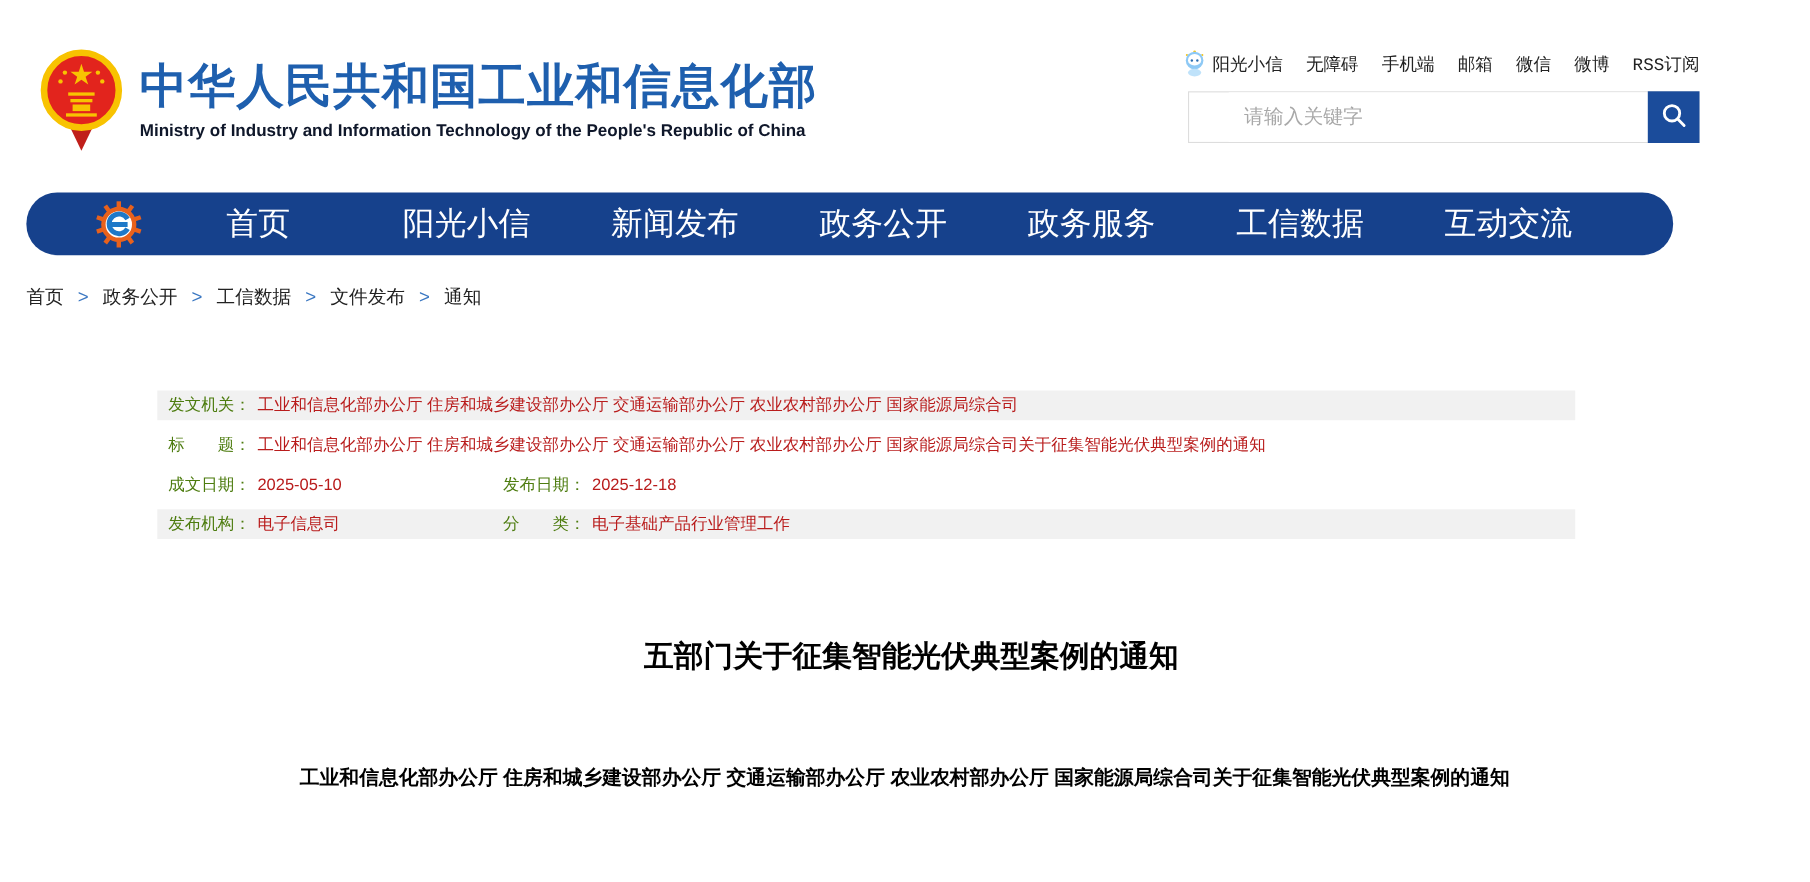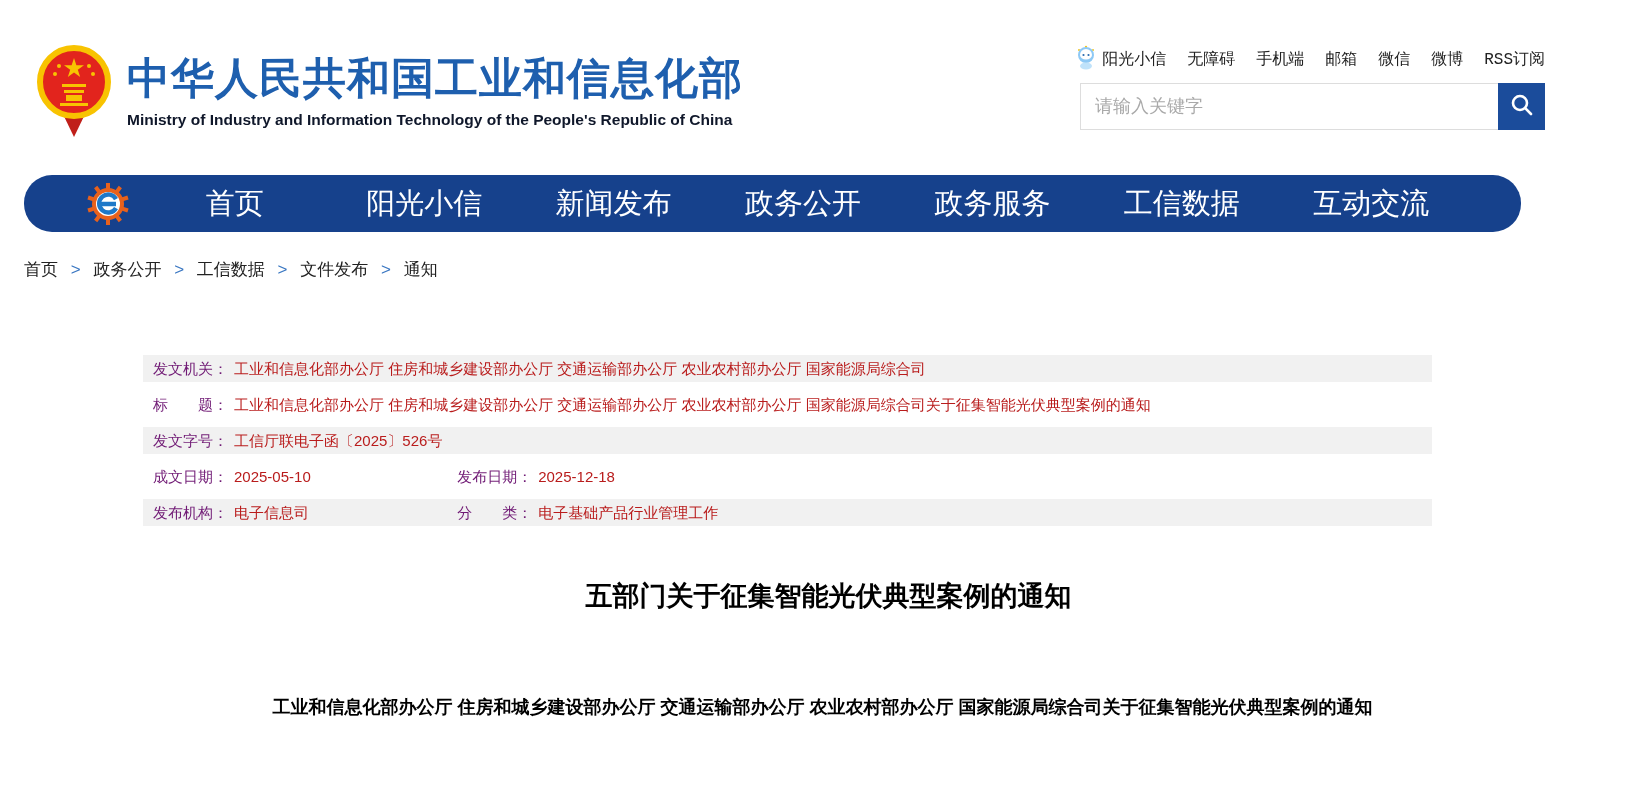--- a/index.html
+++ b/index.html
@@ -13,21 +13,21 @@
   .emblem { flex:0 0 auto; }
   .title-block { margin-left:14px; }
   .site-title { font-size:43px; font-weight:bold; color:#1e5fae; letter-spacing:1px; line-height:1.1; }
   .site-subtitle { margin-top:8px; font-size:15.5px; font-weight:bold; color:#0f172a; }
 
   .quick-links { position:absolute; top:44px; right:100px; display:flex; align-items:center; gap:21px;
     font-size:16px; color:#222; }
   .quick-links a { color:#222; text-decoration:none; display:flex; align-items:center; gap:5px; cursor:pointer;font-family:Liberation Mono, monospace; }
 
   .search-bar { position:absolute; top:83px; left:1080px; width:465px; height:47px;
-    border:1px solid #ddd; display:flex; background:#fff; }
+    border:1px solid #ddd; display:flex; background:#fff;padding-left:36px; }
   .search-input { flex:1; border:none; outline:none; padding:0 14px; font-size:18px; color:#333;
     font-family:"Liberation Sans","DejaVu Sans",sans-serif; }
   .search-input::placeholder { color:#a9a9a9; }
   .search-btn { width:47px; height:47px; margin:-1px -1px -1px 0; border:none; background:#1b4c9b;
     display:flex; align-items:center; justify-content:center; cursor:pointer; }
 
   
   .nav { position:absolute; left:24px; top:175px; width:1497px; height:57px; background:#16418C;
     border-radius:28px; display:flex; align-items:center; padding:0 55px 0 62px; }
   .nav-logo { flex:0 0 auto; margin-right:10px; display:flex; align-items:center; }
@@ -38,21 +38,21 @@
   
   .breadcrumb { position:absolute; left:24px; top:258px; font-size:17px; color:#222; }
   .breadcrumb a { color:#222; text-decoration:none; cursor:pointer; }
   .breadcrumb .sep { color:#3a77c2; margin:0 8px; }
 
   
   .meta-table { position:absolute; left:143px; top:355px; width:1289px; font-size:15px; }
   .meta-row { height:27px; line-height:27px; margin-bottom:9px; padding-left:10px; white-space:nowrap;
     overflow:hidden; }
   .meta-row.gray { background:#f1f1f1; }
-  .meta-label { color:#701a75; margin-right:6px;font-family:Liberation Mono, monospace; }
+  .meta-label { color:#4d7c0f; margin-right:6px;font-family:Liberation Mono, monospace; }
   .meta-value { color:#b91c1c; }
   .cell1 { display:inline-block; width:300px; }
 
   
   .article-title { position:absolute; left:0; top:578px; width:100%; text-align:center;
     font-size:27px; font-weight:bold; color:#000;padding-left:12px; }
   .article-body-heading { position:absolute; left:0; top:695px; width:100%; text-align:center;
     font-size:18px; font-weight:bold; color:#000; }
 </style>
 </head>
@@ -178,23 +178,20 @@
     <a>通知</a>
   </div>
 
   <div class="meta-table">
     <div class="meta-row gray">
       <span class="meta-label">发文机关：</span><span class="meta-value">工业和信息化部办公厅 住房和城乡建设部办公厅 交通运输部办公厅 农业农村部办公厅 国家能源局综合司</span>
     </div>
     <div class="meta-row">
       <span class="meta-label">标　　题：</span><span class="meta-value">工业和信息化部办公厅 住房和城乡建设部办公厅 交通运输部办公厅 农业农村部办公厅 国家能源局综合司关于征集智能光伏典型案例的通知</span>
     </div>
-    <div class="meta-row gray">
-      <span class="meta-label">发文字号：</span><span class="meta-value">工信厅联电子函〔2025〕526号</span>
-    </div>
     <div class="meta-row">
       <span class="cell1"><span class="meta-label">成文日期：</span><span class="meta-value">2025-05-10</span></span>
       <span class="meta-label">发布日期：</span><span class="meta-value">2025-12-18</span>
     </div>
     <div class="meta-row gray">
       <span class="cell1"><span class="meta-label">发布机构：</span><span class="meta-value">电子信息司</span></span>
       <span class="meta-label">分　　类：</span><span class="meta-value">电子基础产品行业管理工作</span>
     </div>
   </div>
 

